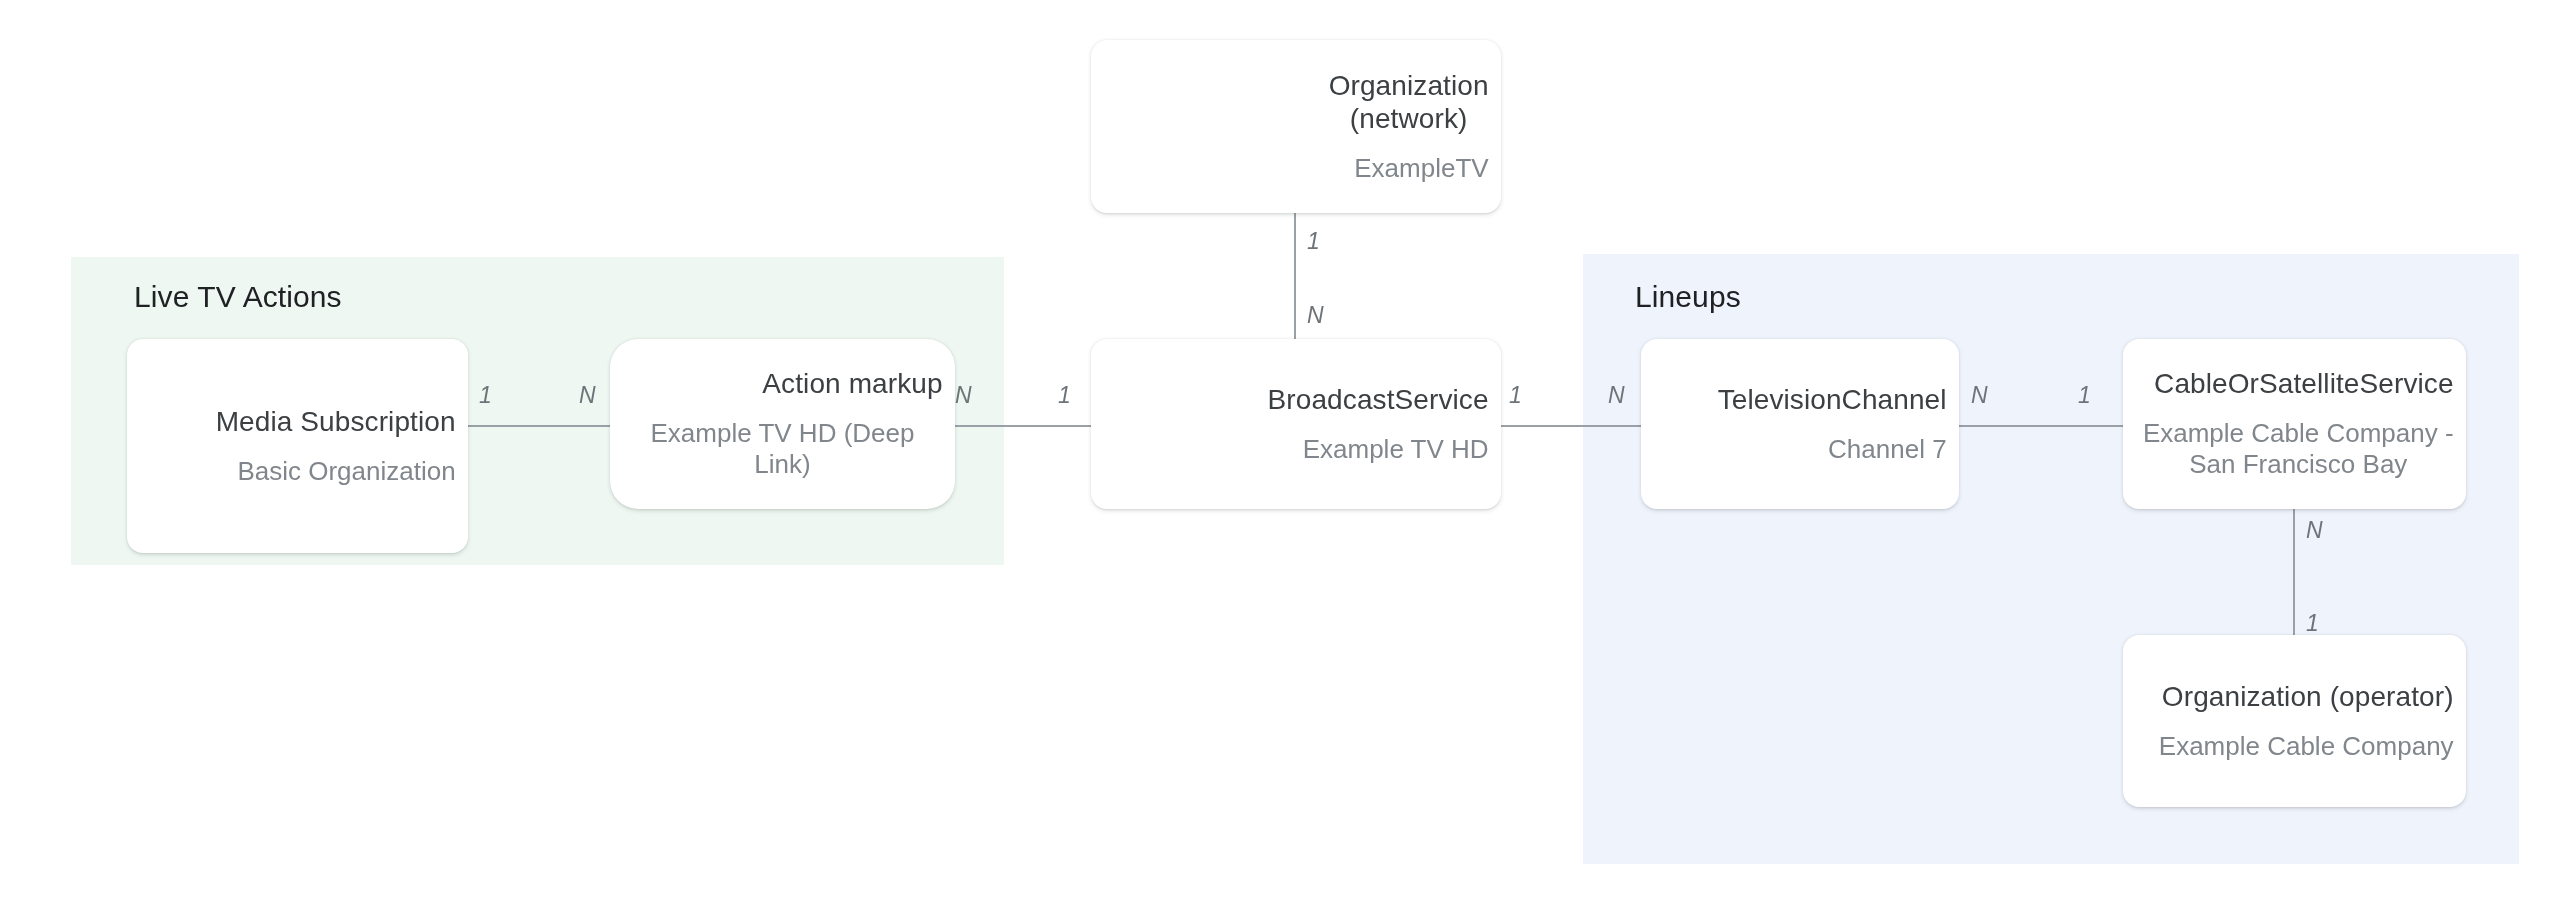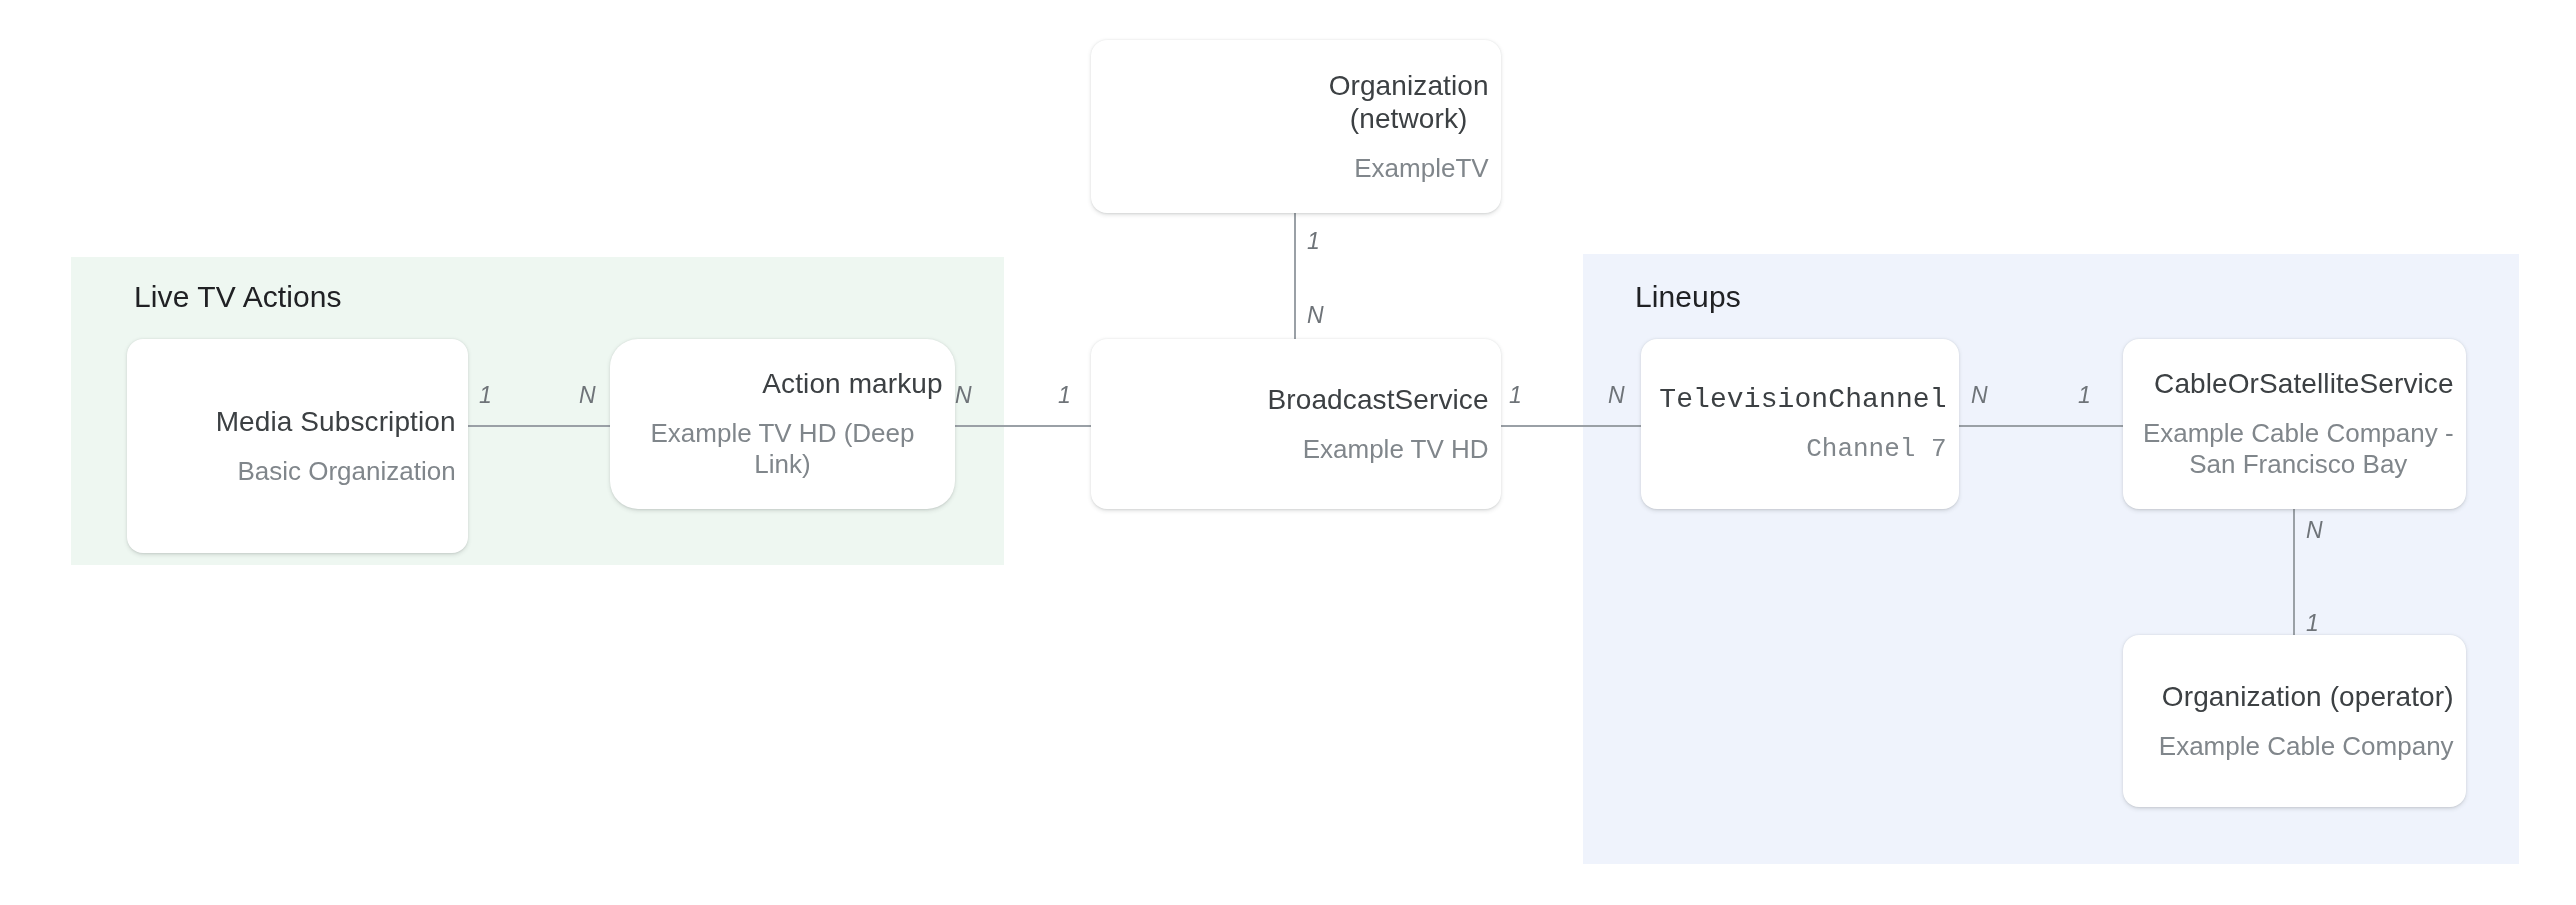--- a/index.html
+++ b/index.html
@@ -126,21 +126,21 @@
   <div class="node" style="left:610px; top:339px; width:345px; height:170px;border-radius:28px;">
     <div class="node-title">Action markup</div>
     <div class="node-sub">Example TV HD (Deep Link)</div>
   </div>
 
   <div class="node" style="left:1091px; top:339px; width:410px; height:170px;">
     <div class="node-title">BroadcastService</div>
     <div class="node-sub">Example TV HD</div>
   </div>
 
-  <div class="node" style="left:1641px; top:339px; width:318px; height:170px;font-family:Liberation Mono, monospace;">
+  <div class="node" style="left:1641px; top:339px; width:318px; height:170px;">
     <div class="node-title">TelevisionChannel</div>
     <div class="node-sub">Channel 7</div>
   </div>
 
   <div class="node" style="left:2123px; top:635px; width:343px; height:172px;">
     <div class="node-title">Organization (operator)</div>
     <div class="node-sub">Example Cable Company</div>
   </div>
 
   <div class="node" style="left:2123px; top:339px; width:343px; height:170px;">

